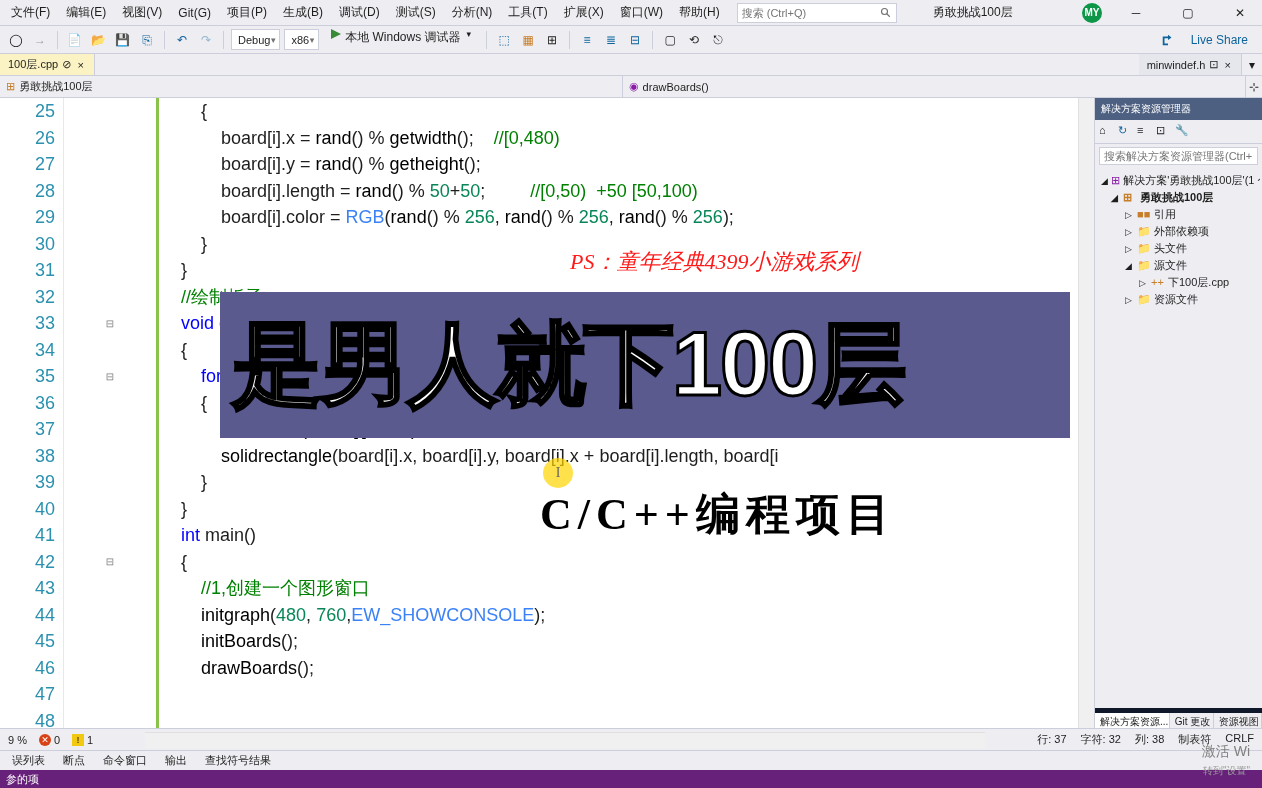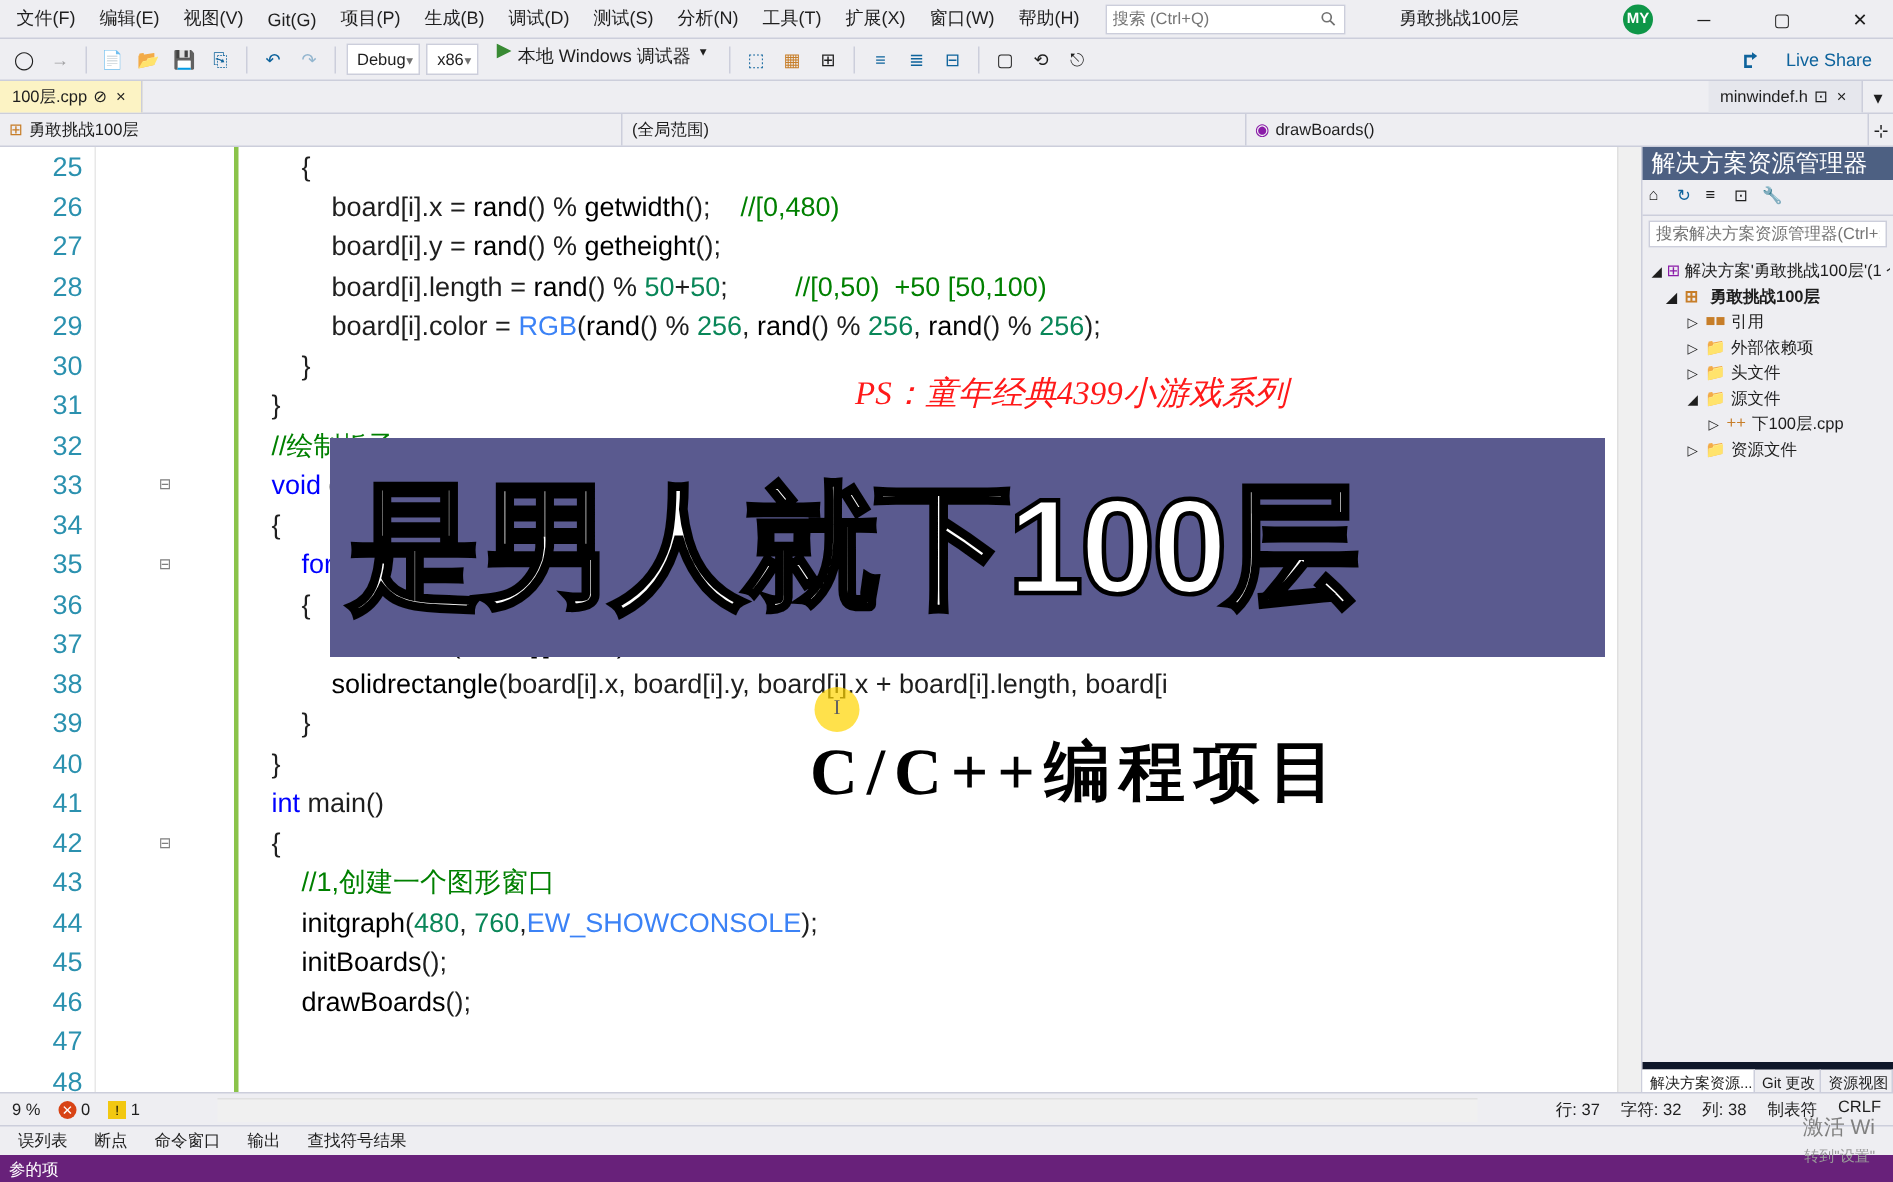--- a/index.html
+++ b/index.html
@@ -35,21 +35,21 @@
 .fold-col { width: 16px; background: #fff; }
 .fold-col div { height: 26.5px; display: flex; align-items: center; justify-content: center; font-size: 10px; color: #808080; }
 .code { flex: 1; font-family: Consolas, monospace; font-size: 18px; line-height: 26.5px; white-space: pre; overflow: hidden; padding-left: 2px; border-left: 3px solid #8bc34a; }
 .kw { color: #0000ff; }
 .fn { color: #000; }
 .num { color: #098658; }
 .cm { color: #008000; }
 .type { color: #2b91af; }
 .mac { color: #3b82f6; }
 .sidebar-right { width: 168px; background: #eeeef2; border-left: 1px solid #cccedb; font-size: 11px; display: flex; flex-direction: column; }
-.sb-titlebar { height: 22px; background: #4d6082; color: #fff; display: flex; align-items: center; padding: 0 6px; font-size: 16px; }
+.sb-titlebar { height: 22px; background: #4d6082; color: #fff; display: flex; align-items: center; padding: 0 6px; font-size: 10px; }
 .sb-toolbar { height: 24px; display: flex; align-items: center; padding: 0 4px; gap: 3px; border-bottom: 1px solid #cccedb; }
 .sb-toolbar span { width: 16px; height: 16px; }
 .sb-search { padding: 3px 4px; }
 .sb-search input { width: 100%; border: 1px solid #cccedb; padding: 2px 4px; font-size: 11px; }
 .sb-tree { padding: 4px 2px; font-size: 11px; }
 .sb-tree-item { padding: 1px 0 1px 4px; display: flex; align-items: center; gap: 3px; white-space: nowrap; overflow: hidden; }
 .sb-tree-item.l1 { padding-left: 14px; }
 .sb-tree-item.l2 { padding-left: 28px; }
 .sb-tree-item.l3 { padding-left: 42px; }
 .sb-tree-item.bold { font-weight: bold; }
@@ -163,23 +163,20 @@
   </div>
   <div style="width:20px;display:flex;align-items:center;justify-content:center">▾</div>
 </div>
 
 <div class="nav-bar">
   <div class="nav-combo">
       <span style="color:#c77e29">⊞</span>
       <span>勇敢挑战100层</span>
     </div>
   <div class="nav-combo">
-      <span>(全局范围)</span>
-    </div>
-  <div class="nav-combo">
       <span style="color:#8a1ba8">◉</span>
       <span>drawBoards()</span>
     </div>
   <div style="width:16px;display:flex;align-items:center;justify-content:center">⊹</div>
 </div>
 
 <div class="main-area">
   <div class="editor-pane">
     <div class="gutter" id="gutter">
         <div>25</div>

